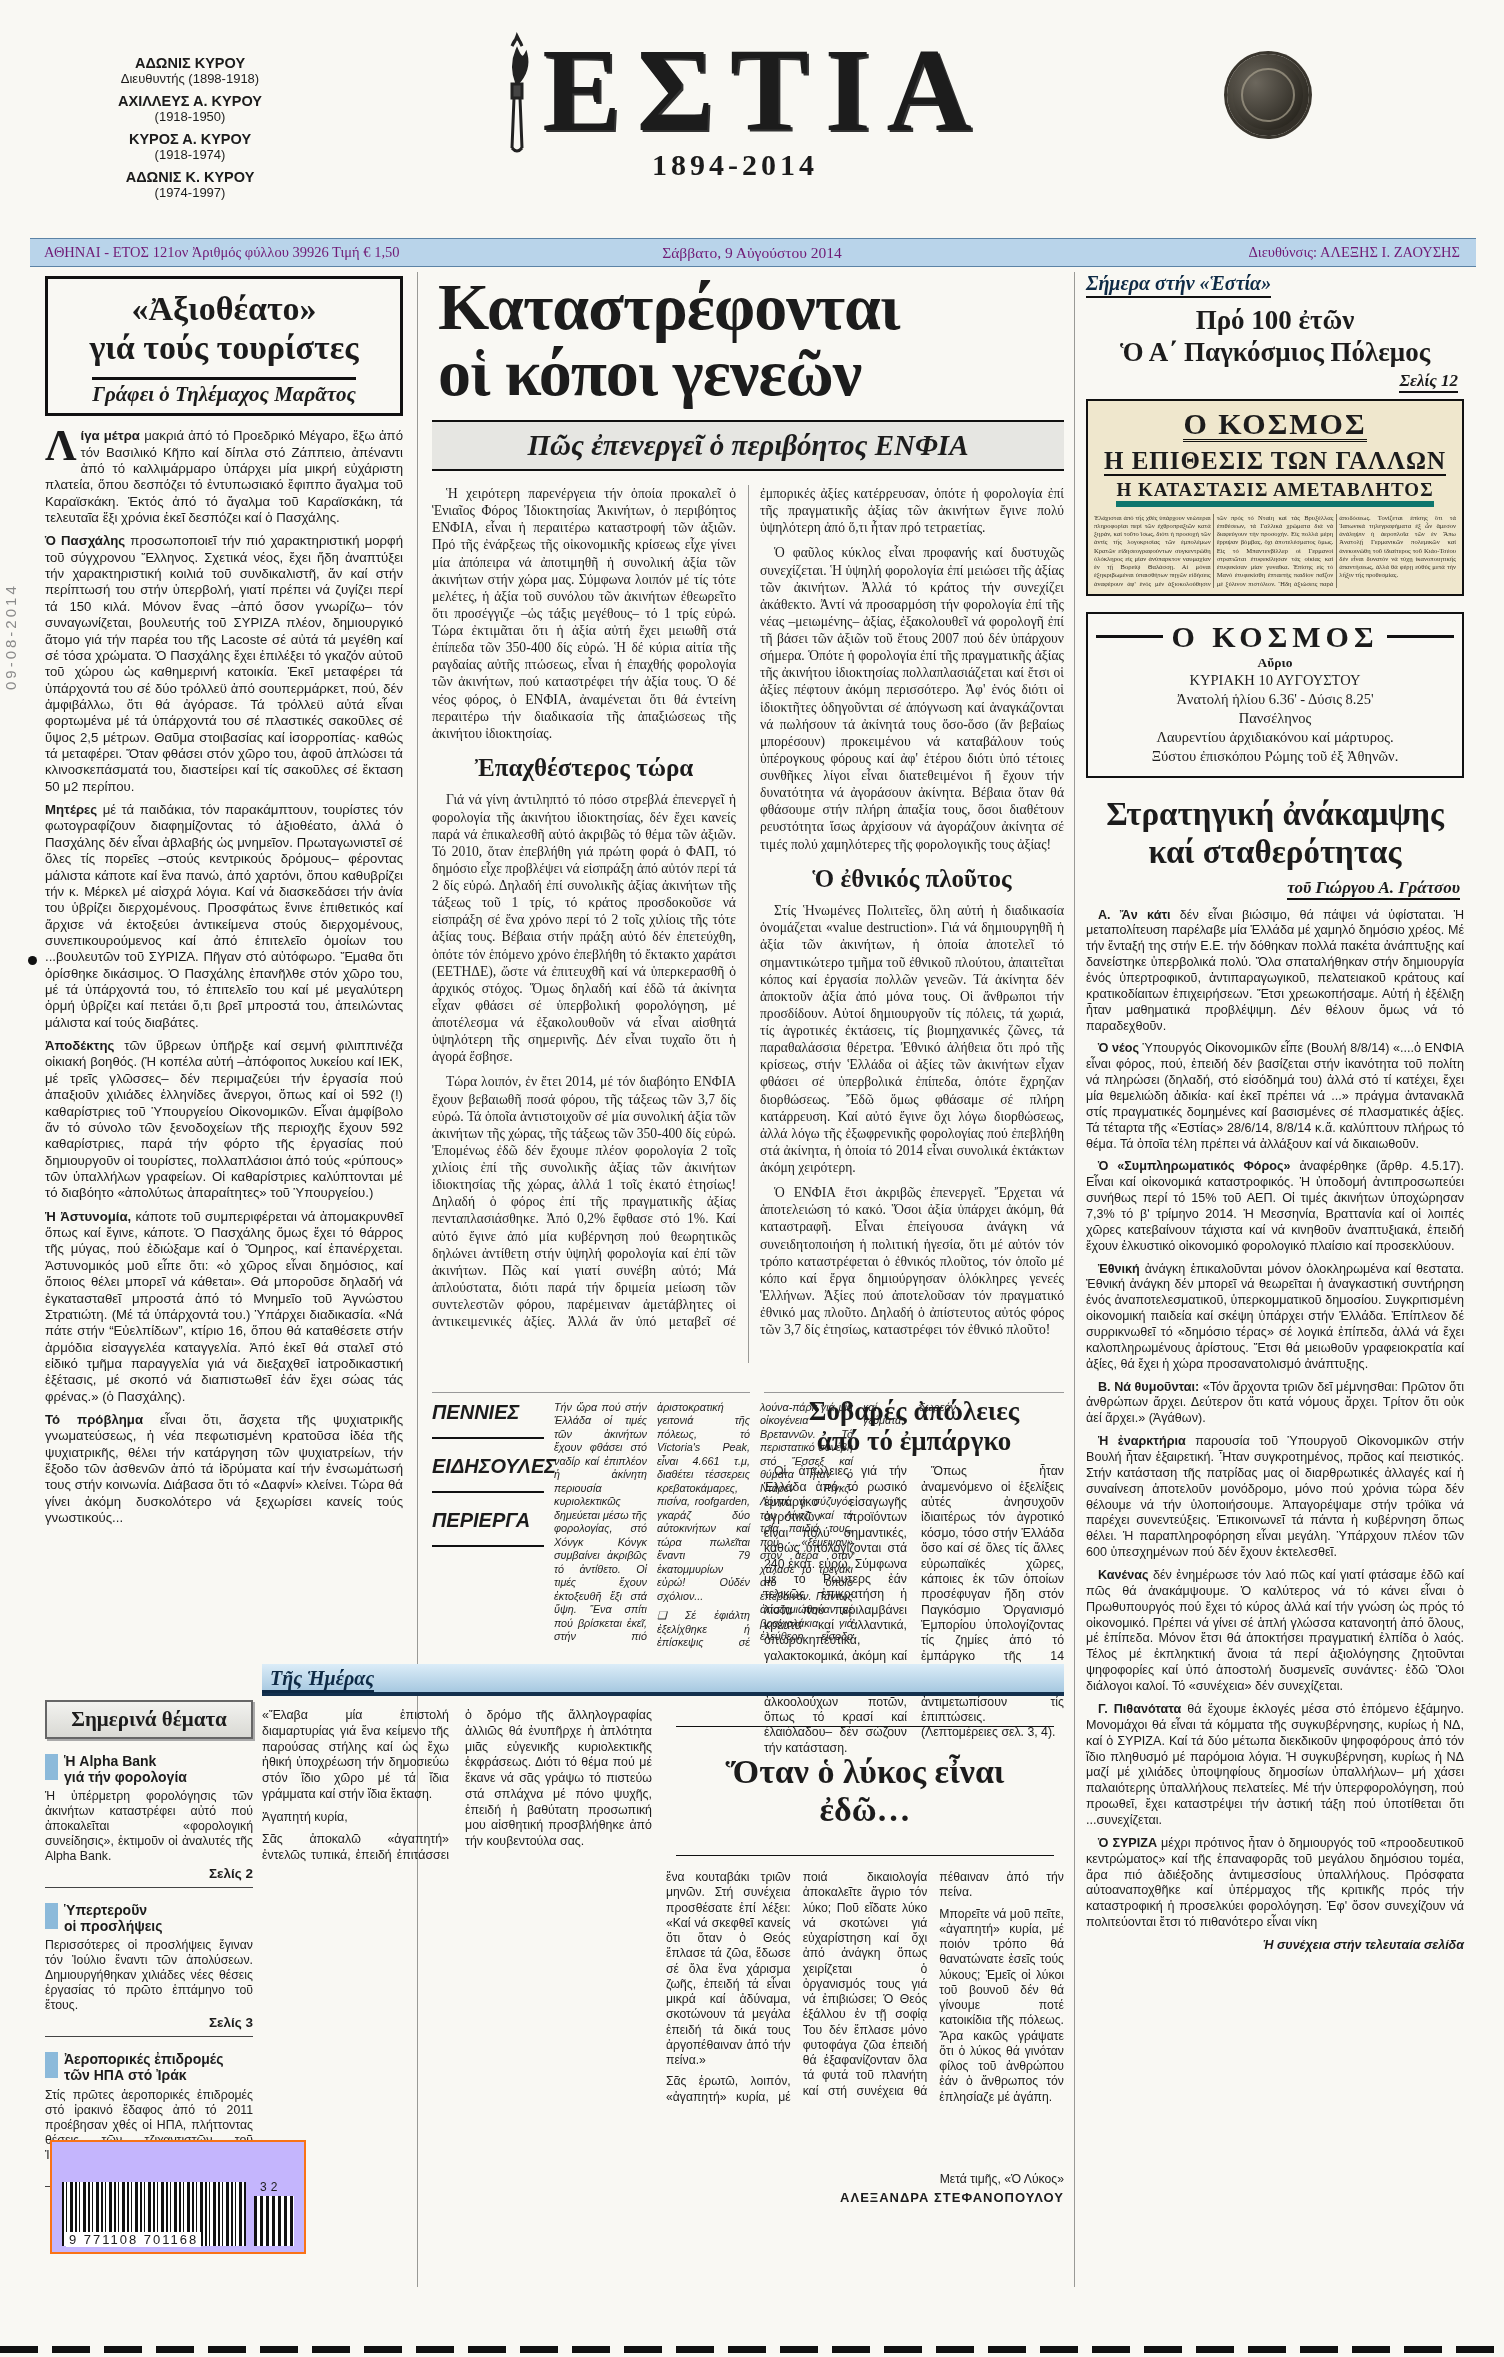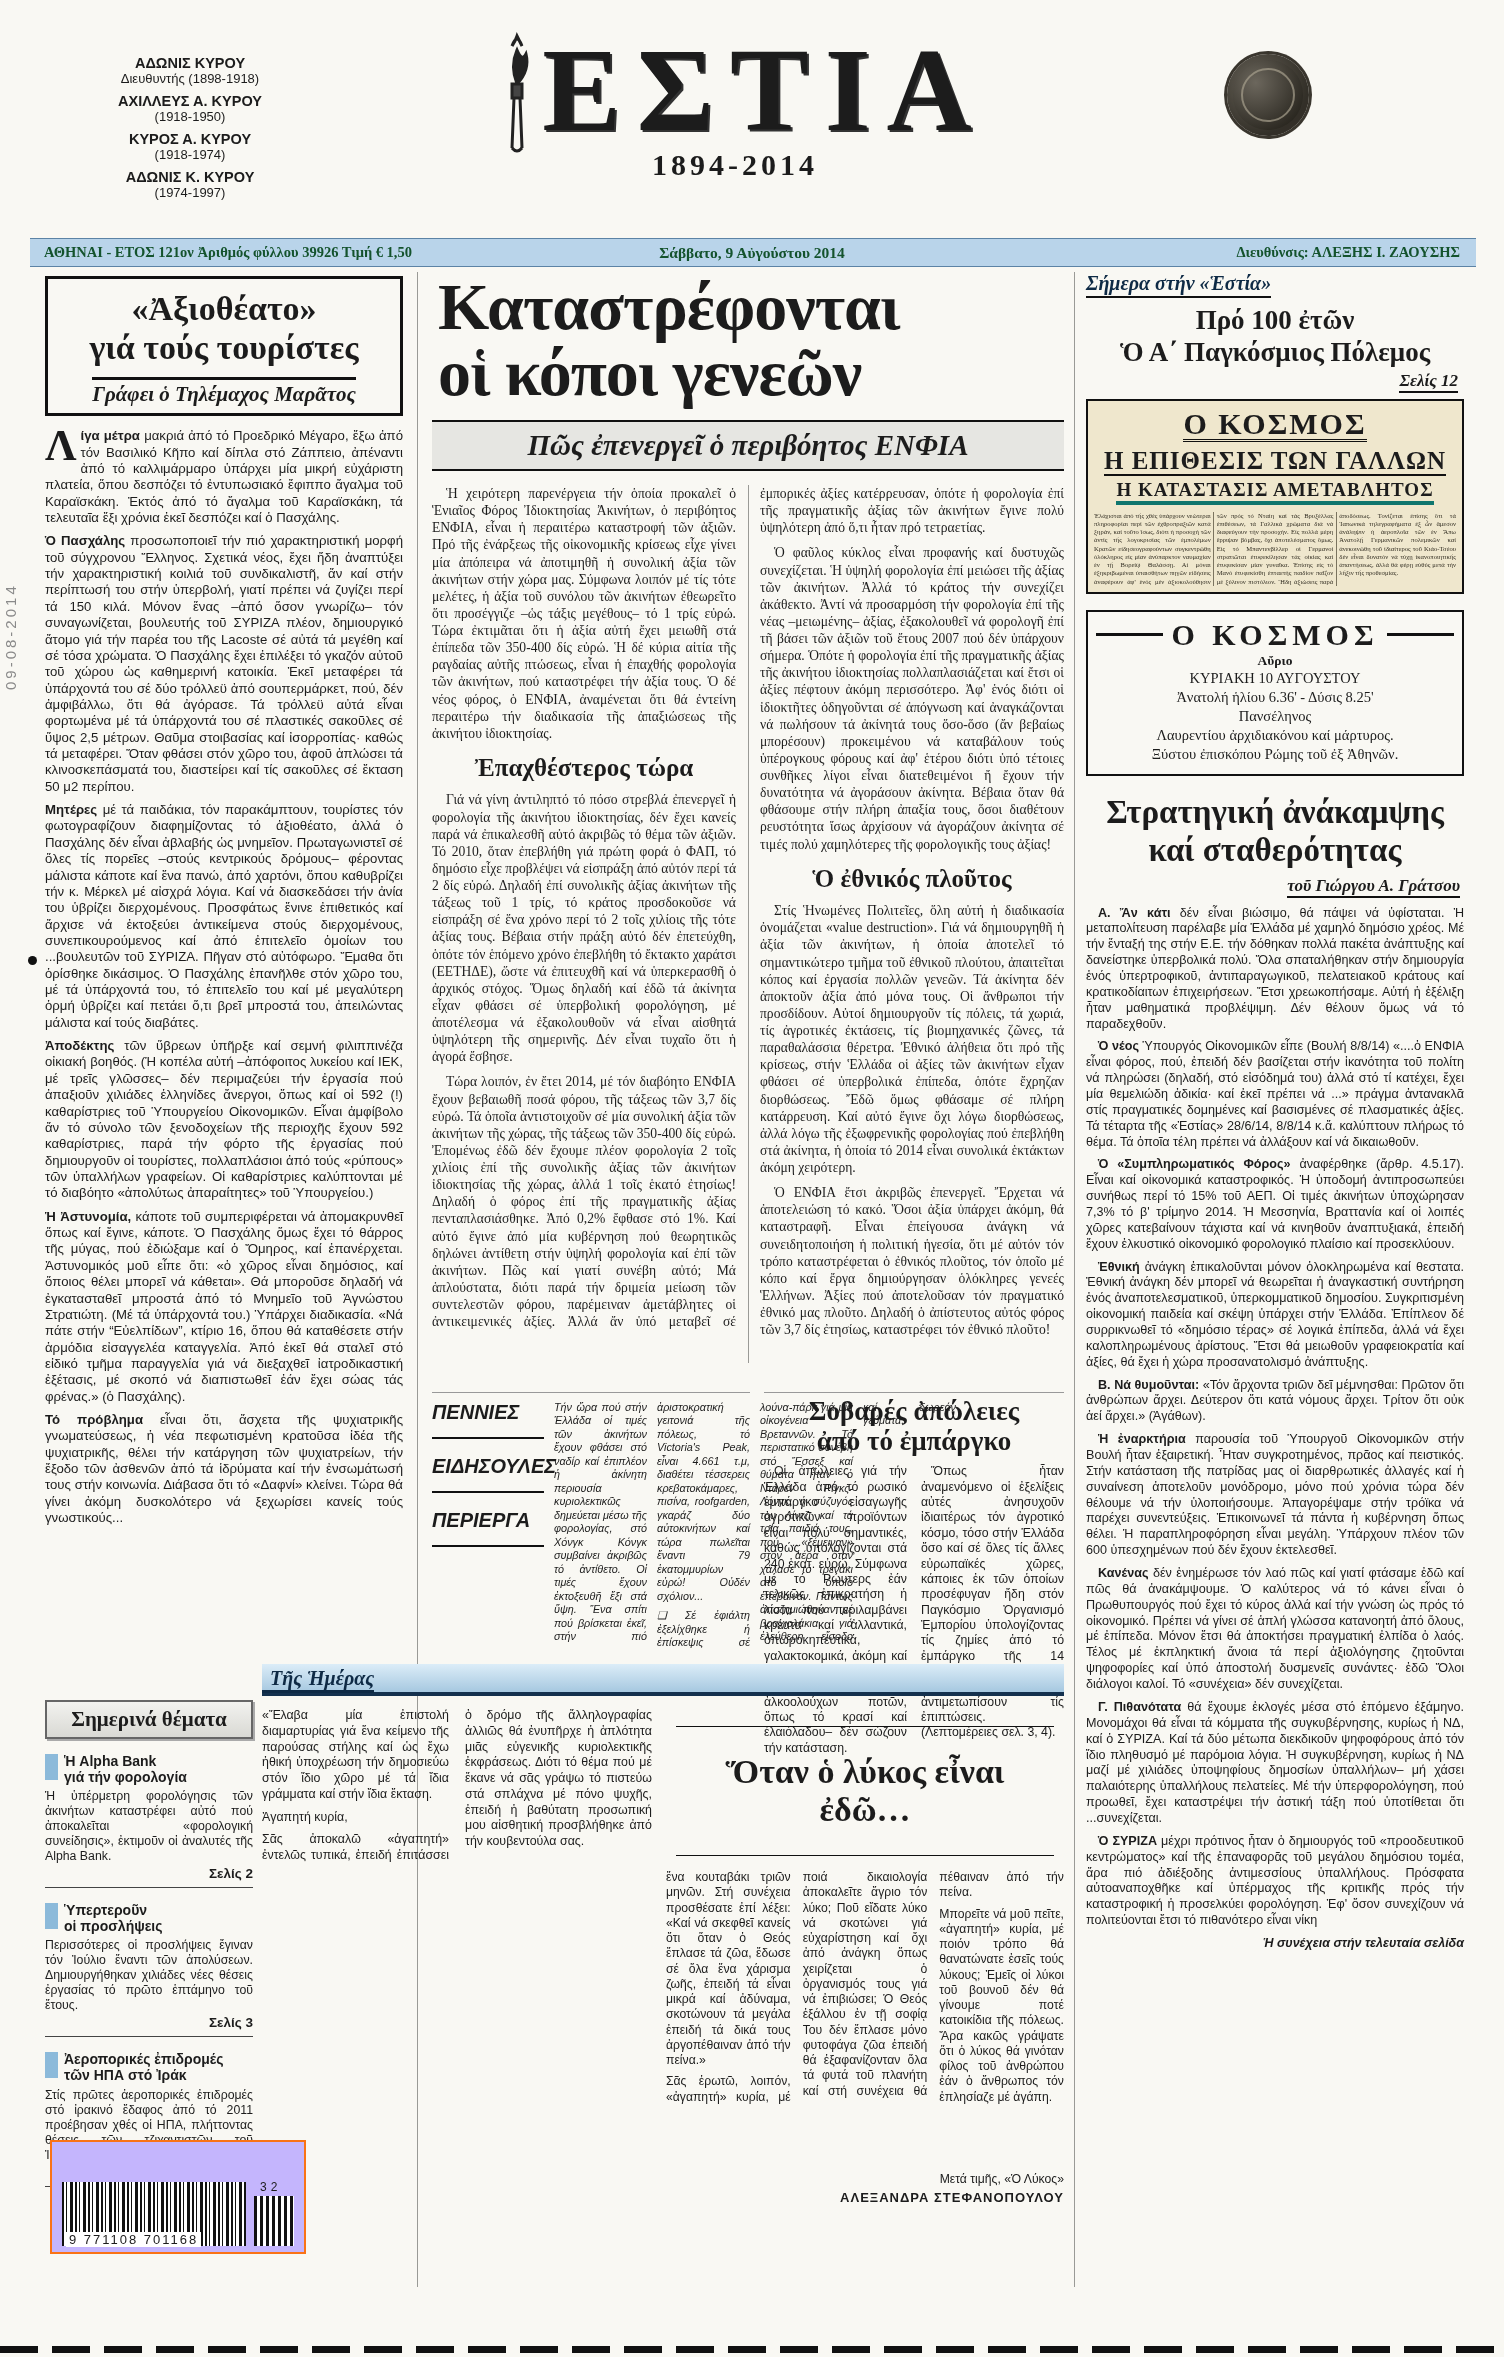--- a/index.html
+++ b/index.html
@@ -17,21 +17,21 @@
   .logo-row{display:flex;align-items:center;justify-content:center;gap:4px;}
   .logo-title{font-size:118px;font-weight:bold;letter-spacing:16px;line-height:1;font-family:"Liberation Serif",serif;
     text-shadow:2px 2px 0 #333;}
   .logo-years{font-size:30px;font-weight:bold;letter-spacing:4px;margin-top:-8px;}
   .seal{position:absolute;right:155px;top:28px;width:82px;height:82px;border-radius:50%;
     background:radial-gradient(circle at 35% 35%,#6c675d,#2a2720 70%);box-shadow:0 0 0 3px #3a362e, inset 0 0 0 6px #55504636;}
   .seal-inner{position:absolute;inset:14px;border-radius:50%;border:2px solid #a79f8d;opacity:.7;}
   
   .dateline{position:absolute;left:30px;right:28px;top:238px;height:27px;background:#b9d4ea;
     border-top:1px solid #5c83a5;border-bottom:1px solid #5c83a5;display:flex;align-items:center;
-    font-family:"Liberation Serif",serif;color:#14532d;font-size:14.5px;font-weight:bold;}
+    font-family:"Liberation Serif",serif;color:#701a75;font-size:14.5px;}
   .dateline .dl-left{flex:1;padding-left:14px;}
   .dateline .dl-center{flex:1;text-align:center;font-size:15.5px;}
   .dateline .dl-right{flex:1;text-align:right;padding-right:16px;}
   
   .col-left{position:absolute;left:45px;top:276px;width:358px;}
   .col-center{position:absolute;left:432px;top:272px;width:632px;}
   .col-right{position:absolute;left:1086px;top:272px;width:378px;}
   .vline{position:absolute;top:272px;bottom:70px;width:1px;background:#9a9a96;}
   .vline.v1{left:417px;}
   .vline.v2{left:1074px;}
@@ -69,21 +69,21 @@
   
   .simera{font-size:20px;font-weight:bold;font-style:italic;border-bottom:2px solid #111;
     display:inline-block;padding-bottom:1px;margin-bottom:6px;color:#0e2a45;}
   .pro100{text-align:center;font-weight:bold;font-size:27px;line-height:1.2;}
   .selis12{text-align:right;font-weight:bold;font-style:italic;font-size:17px;margin:2px 6px 8px 0;}
   .selis12 span{border-bottom:2px solid #111;padding-bottom:1px;}
   .clipping{border:2px solid #111;background:#efe7cd;padding:8px 6px 6px;text-align:center;}
   .clip-t1{font-size:30px;font-weight:bold;letter-spacing:2px;border-bottom:3px double #111;display:inline-block;line-height:1;}
   .clip-t2{font-size:25px;font-weight:bold;letter-spacing:1px;margin-top:5px;}
   .clip-t2 u{text-decoration:none;border-bottom:2px solid #111;}
-  .clip-t3{font-size:19px;font-weight:bold;letter-spacing:1px;margin-top:4px;border-bottom:4px solid #0f766e;display:inline-block;}
+  .clip-t3{font-size:19px;font-weight:bold;letter-spacing:1px;margin-top:4px;border-bottom:6px solid #0f766e;display:inline-block;}
   .clip-cols{column-count:3;column-gap:6px;column-rule:1px solid #7b745f;font-size:6.6px;line-height:1.25;
     text-align:justify;margin-top:7px;color:#2e2a1f;}
   .kosmos{border:2.5px solid #111;margin-top:16px;padding:6px 8px 10px;text-align:center;}
   .kosmos-title{display:flex;align-items:center;gap:8px;font-size:30px;font-weight:bold;letter-spacing:5px;}
   .kosmos-title:before,.kosmos-title:after{content:"";flex:1;height:3px;background:#111;}
   .kosmos-line{font-size:14.5px;line-height:1.3;}
   .kosmos-line.b{font-weight:bold;font-size:13.5px;}
   .gratsos-head{font-size:33px;font-weight:bold;text-align:center;line-height:1.15;margin-top:18px;}
   .gratsos-by{text-align:right;font-weight:bold;font-style:italic;font-size:17px;margin:6px 4px 10px 0;}
   .gratsos-by span{border-bottom:2px solid #111;padding-bottom:1px;}

